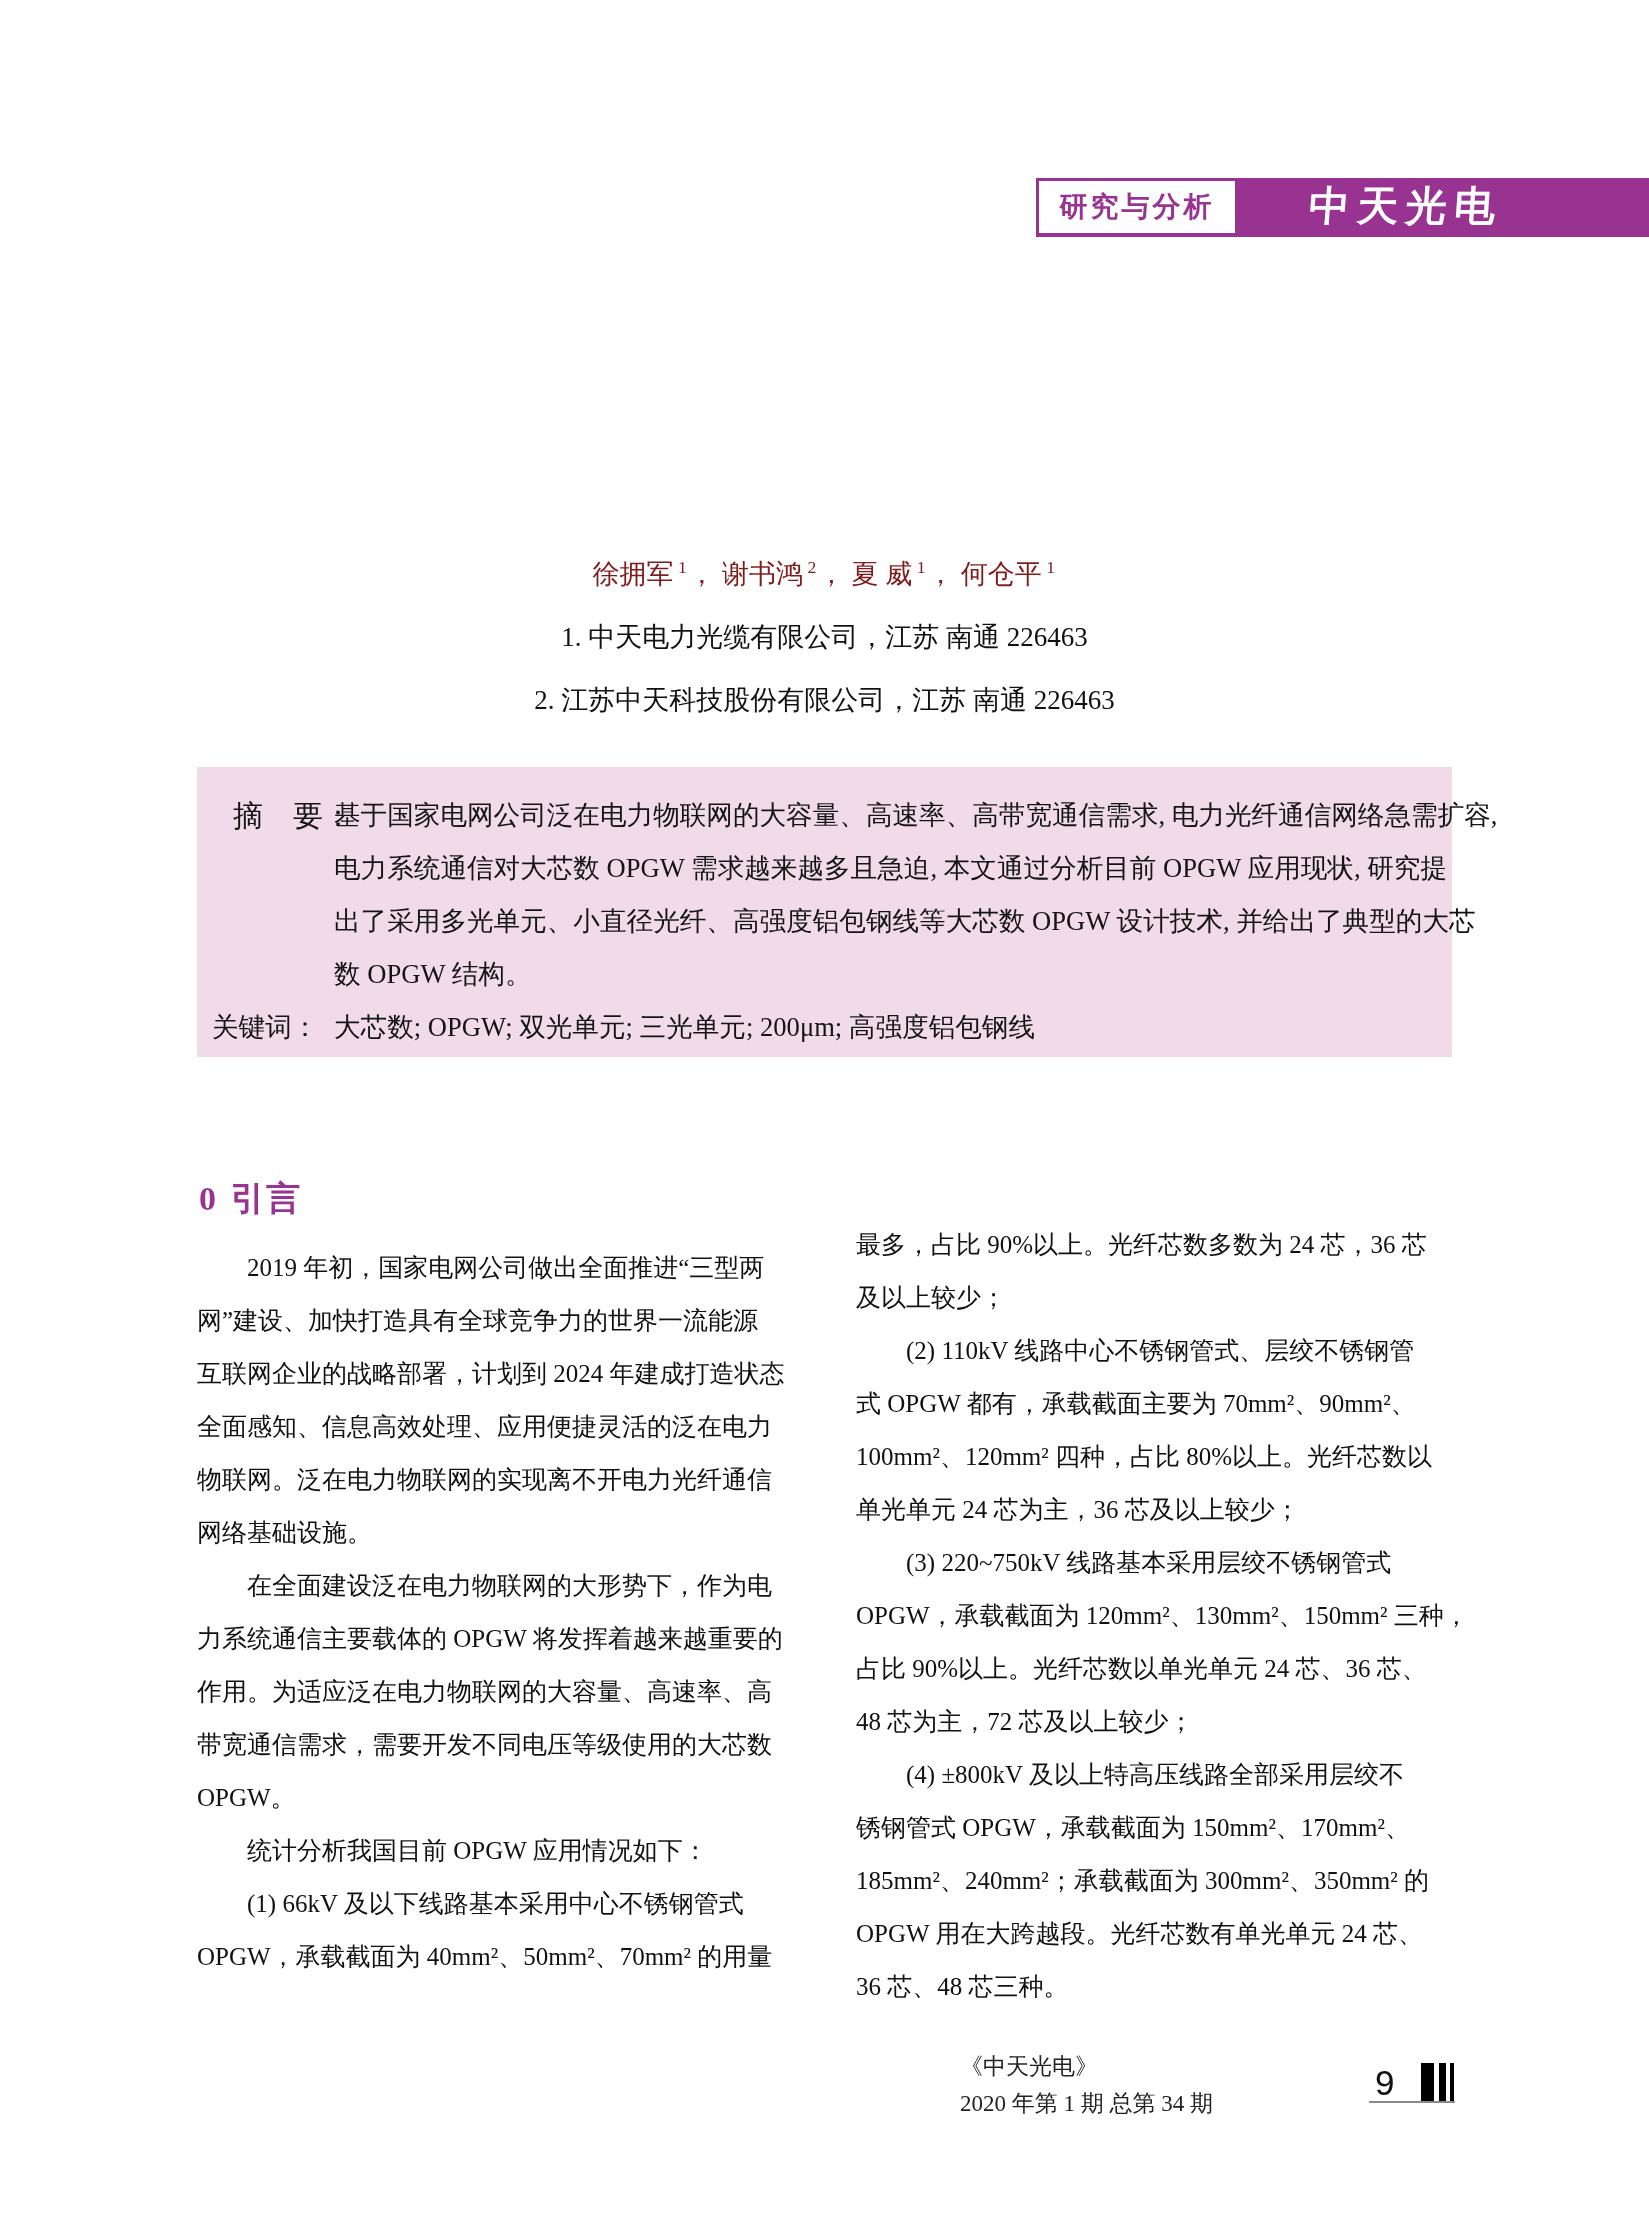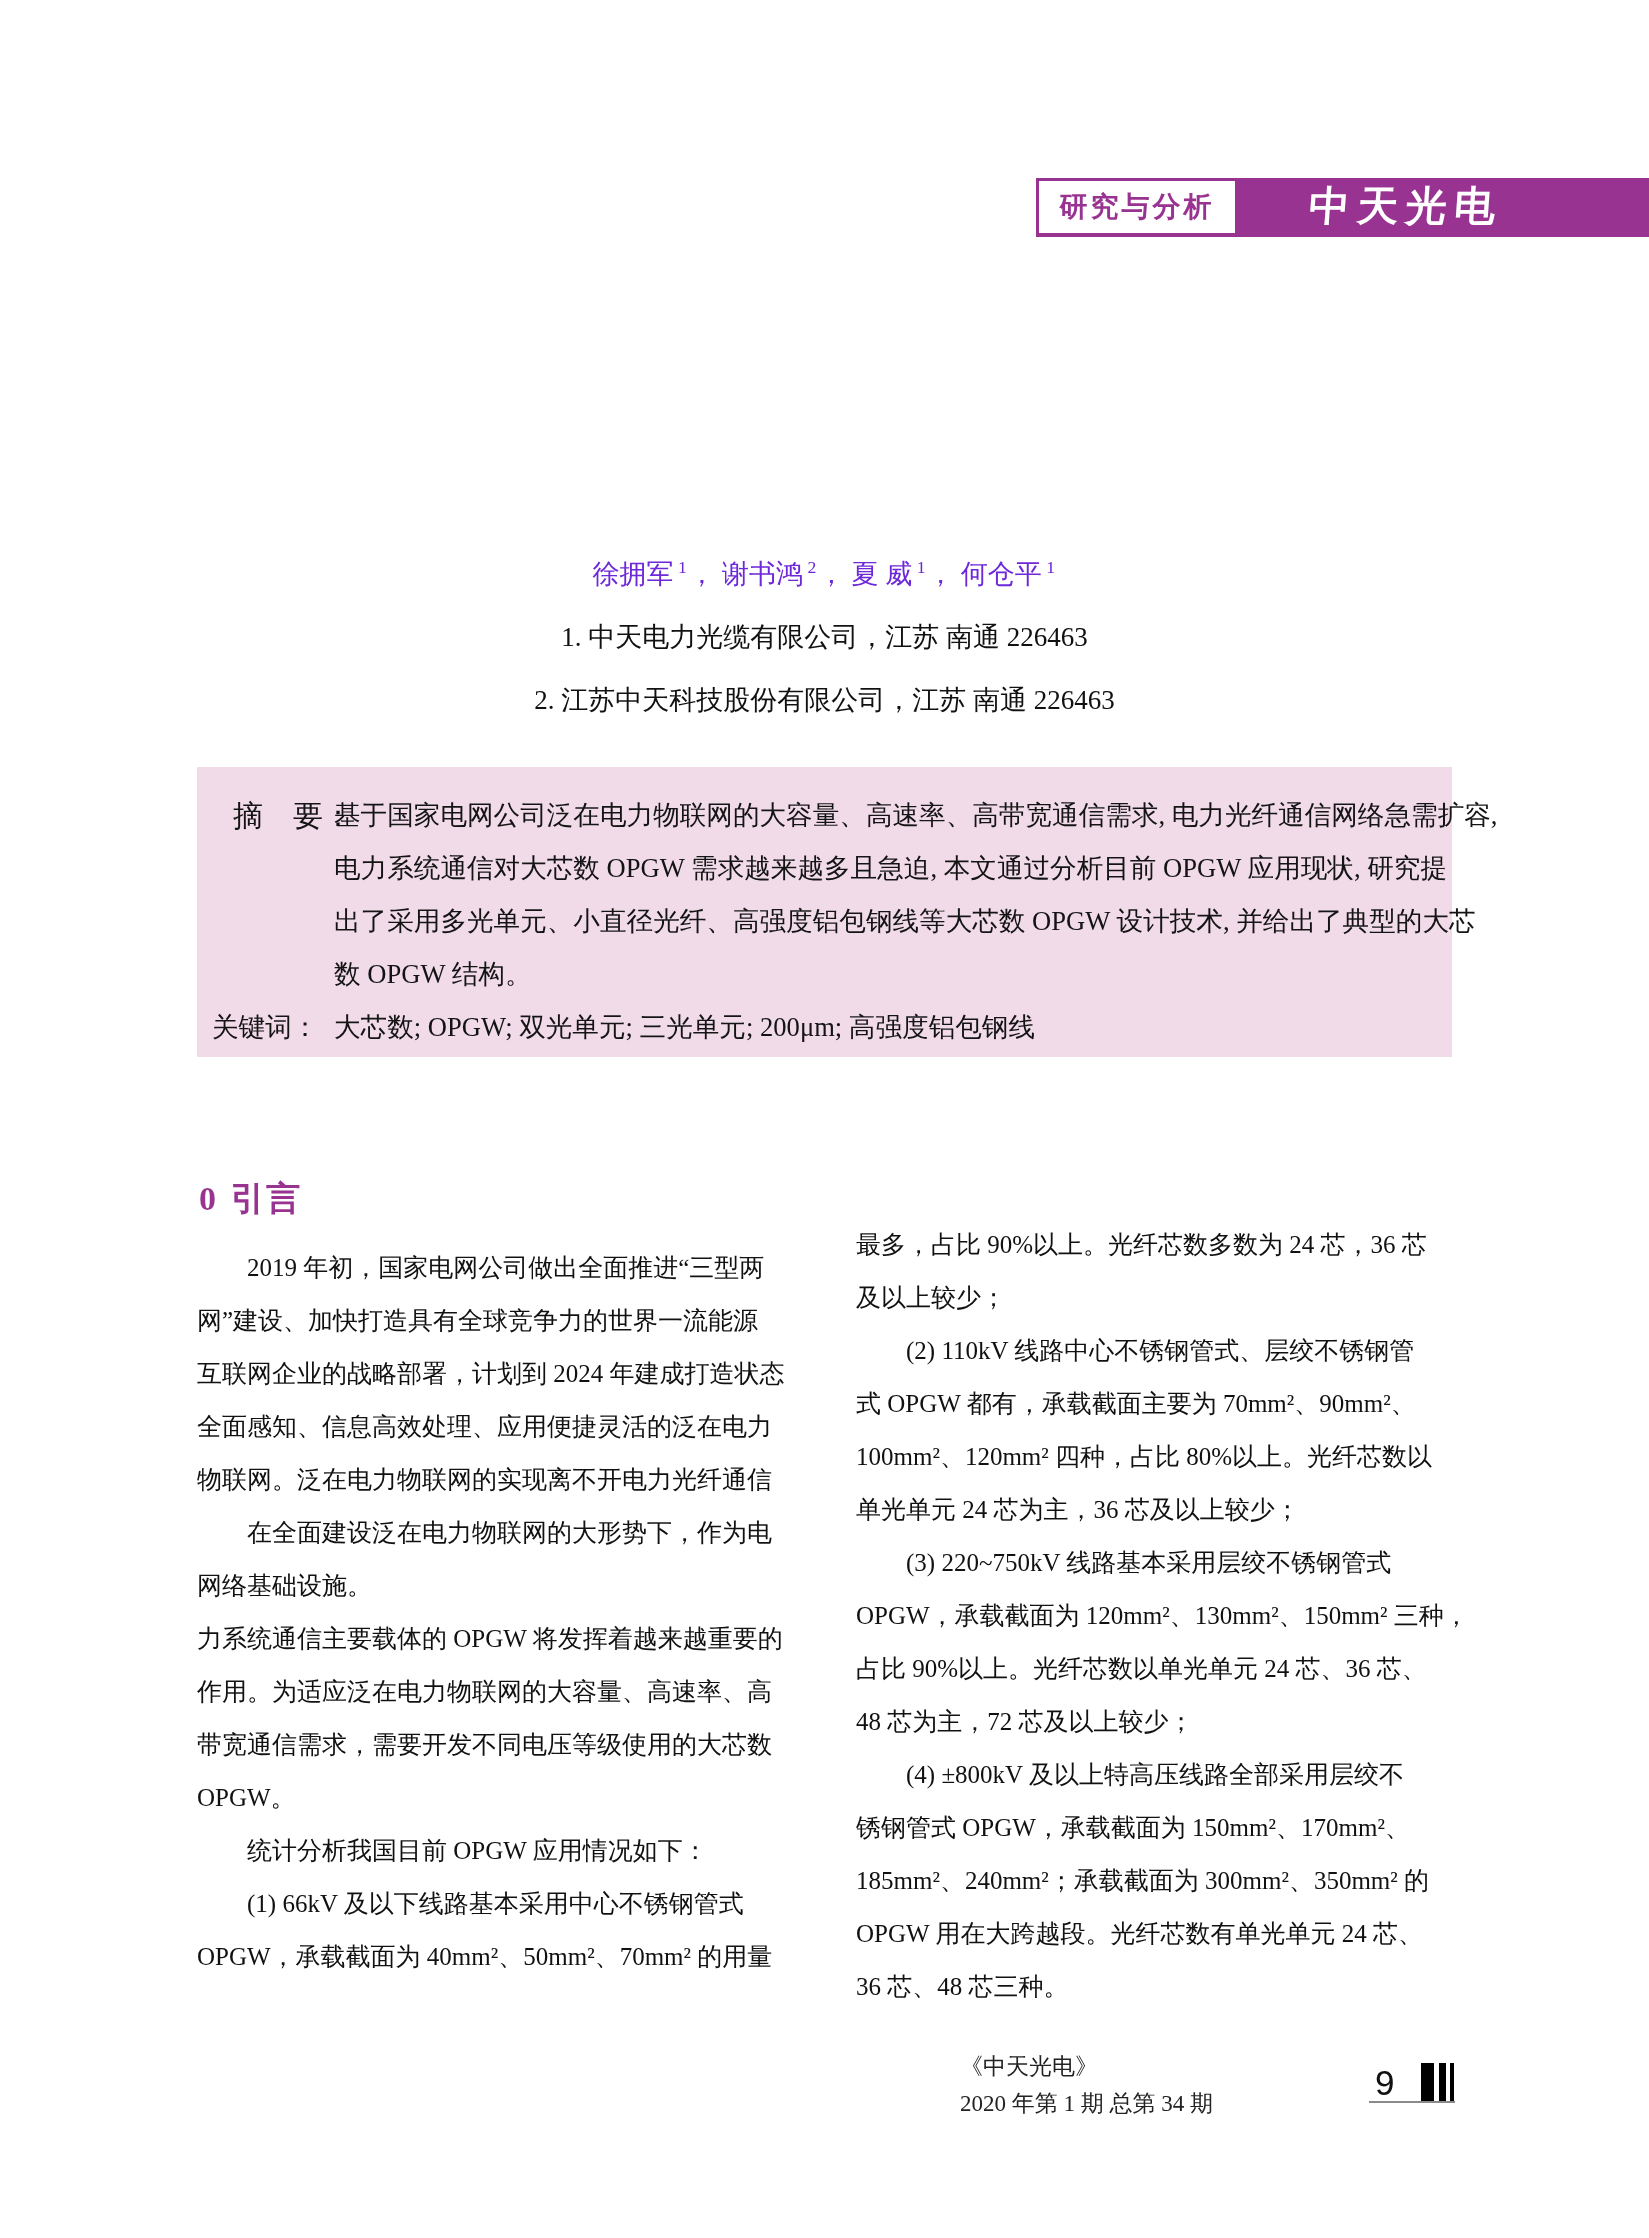--- a/index.html
+++ b/index.html
@@ -38,21 +38,21 @@
   }
   
   .title{
     position:absolute;left:0;top:423px;width:100%;
     text-align:center;
     font-size:46px;font-weight:bold;color:var(--purple);
     letter-spacing:2.2px;white-space:nowrap;
   }
   .authors{
     position:absolute;left:0;top:556px;width:100%;
-    text-align:center;font-size:27px;color:#6d28d9;white-space:nowrap;
+    text-align:center;font-size:27px;color:#7f1d1d;white-space:nowrap;
   }
   .authors sup{font-size:17.7px;margin-left:4.4px;margin-right:1.5px;}
   .affil{
     position:absolute;left:0;width:100%;
     text-align:center;font-size:27px;color:#111;white-space:nowrap;
   }
   .affil-1{top:619px;}
   .affil-2{top:682px;}
   
   .abstract-box{
@@ -170,23 +170,23 @@
       <div class="bline">　　2019 年初，国家电网公司做出全面推进“三型两</div>
 
       <div class="bline">网”建设、加快打造具有全球竞争力的世界一流能源</div>
 
       <div class="bline">互联网企业的战略部署，计划到 2024 年建成打造状态</div>
 
       <div class="bline">全面感知、信息高效处理、应用便捷灵活的泛在电力</div>
 
       <div class="bline">物联网。泛在电力物联网的实现离不开电力光纤通信</div>
 
+      <div class="bline">网络基础设施。</div>
+
       <div class="bline">　　在全面建设泛在电力物联网的大形势下，作为电</div>
-
-      <div class="bline">网络基础设施。</div>
 
       <div class="bline">力系统通信主要载体的 OPGW 将发挥着越来越重要的</div>
 
       <div class="bline">作用。为适应泛在电力物联网的大容量、高速率、高</div>
 
       <div class="bline">带宽通信需求，需要开发不同电压等级使用的大芯数</div>
 
       <div class="bline">OPGW。</div>
 
       <div class="bline">　　统计分析我国目前 OPGW 应用情况如下：</div>

